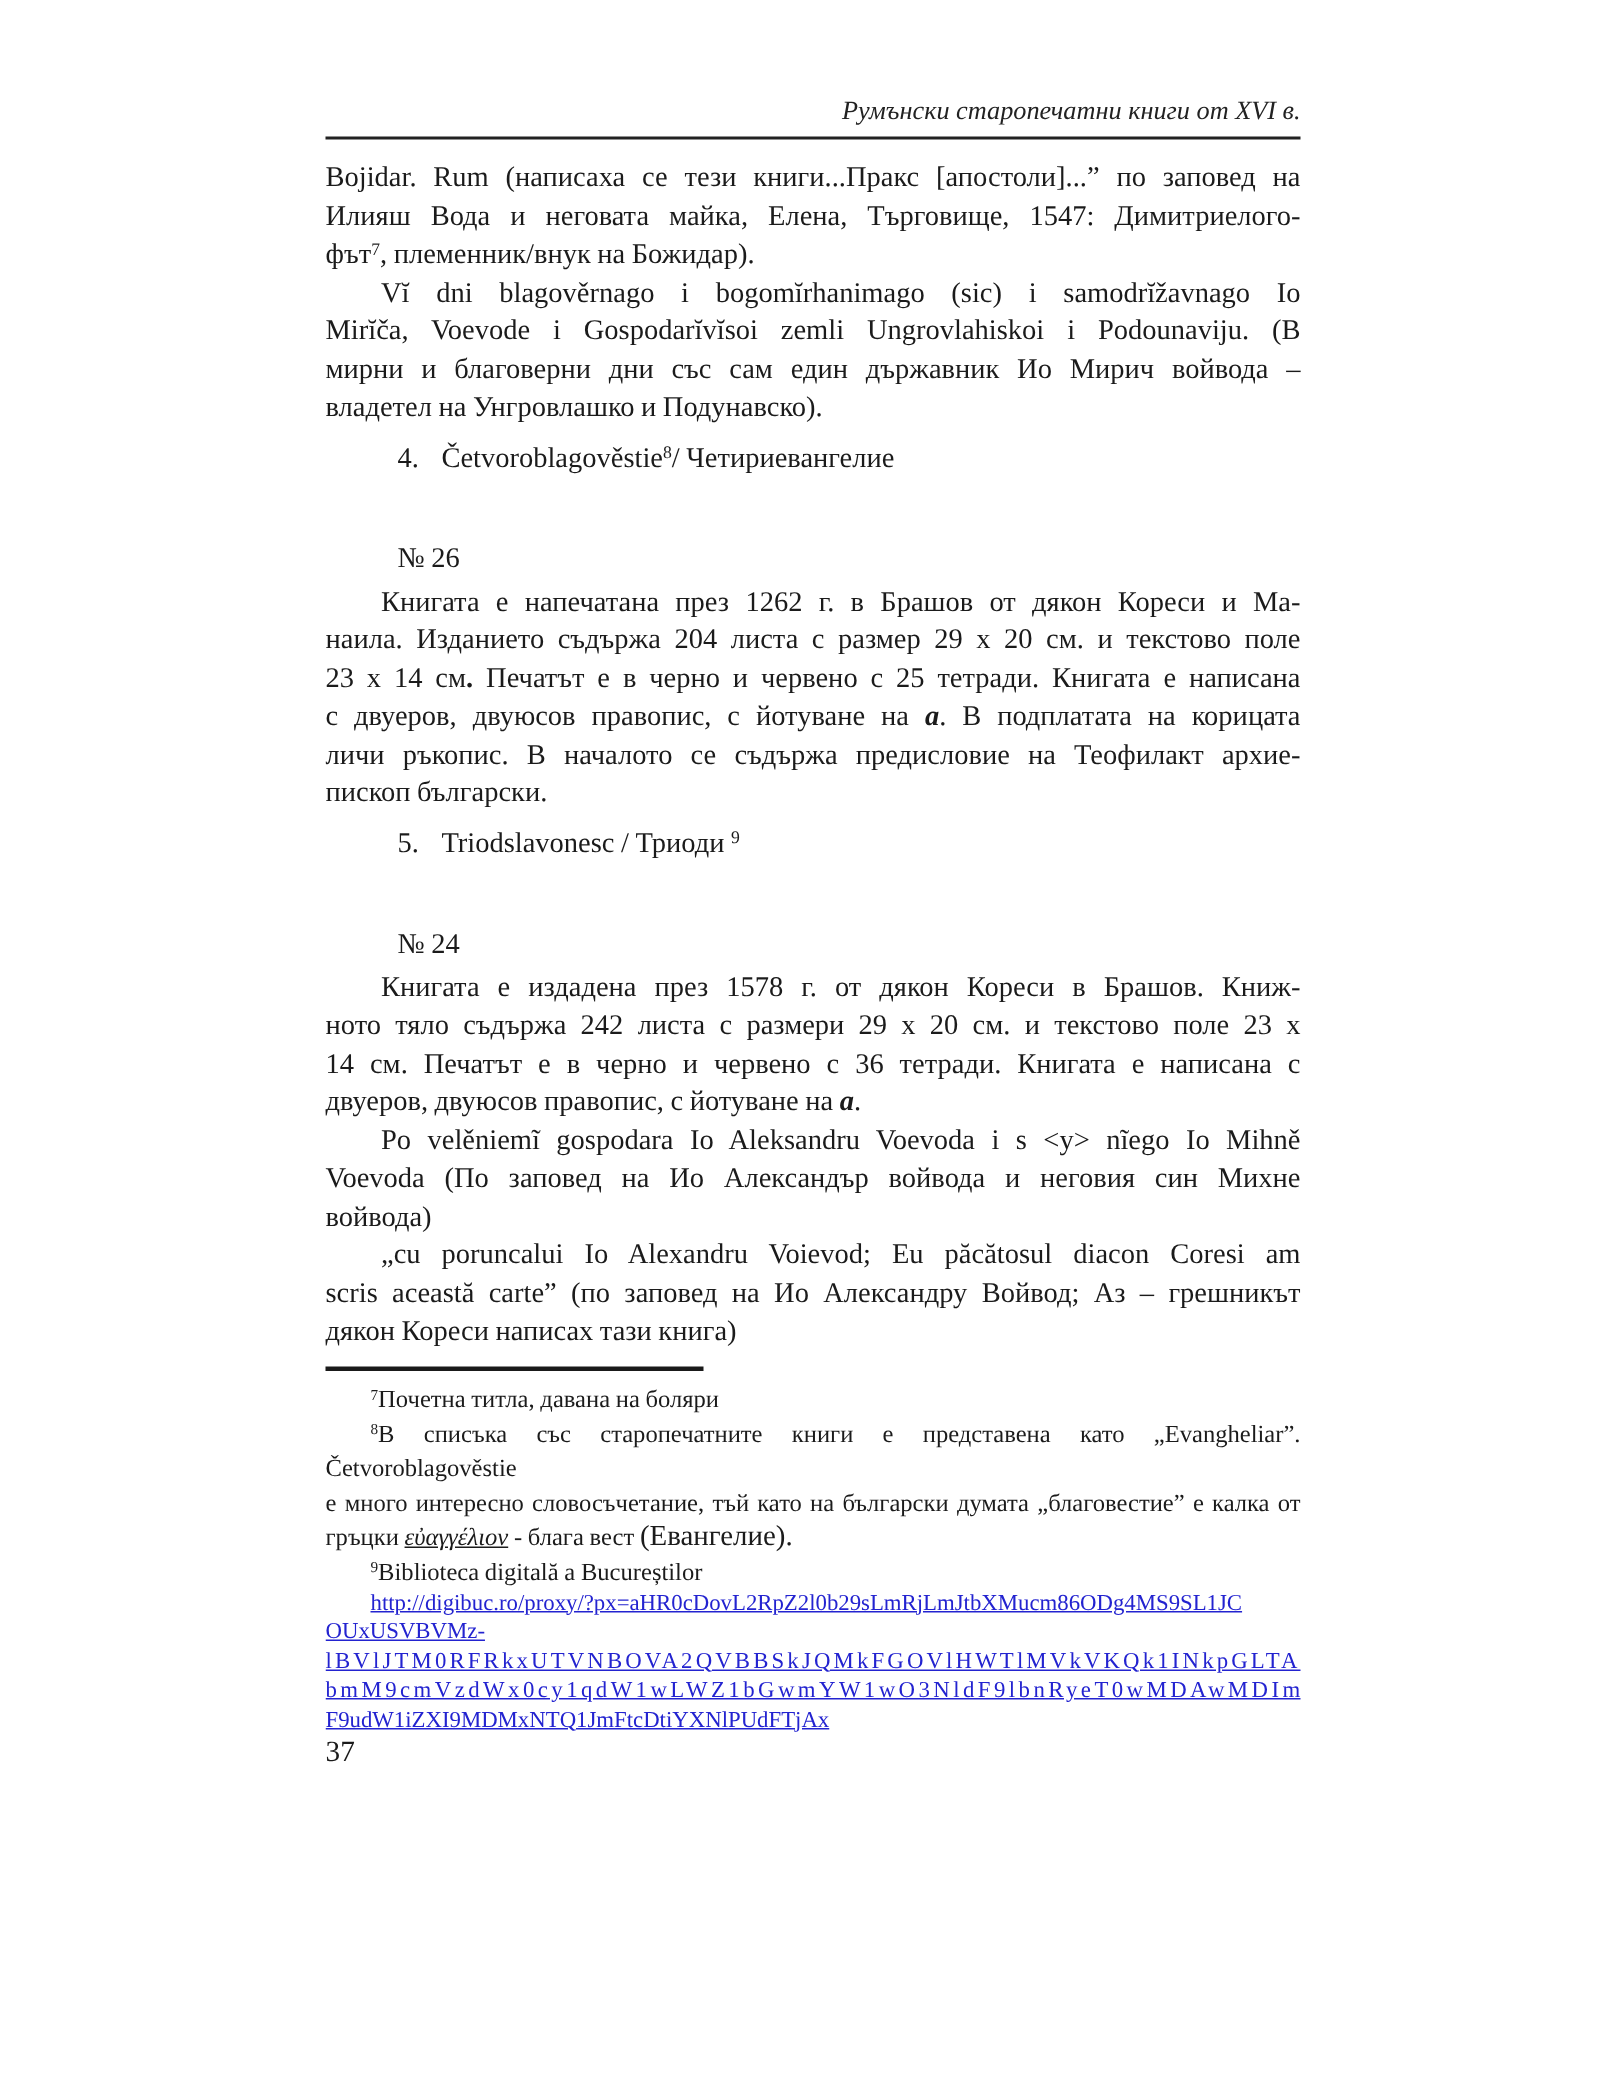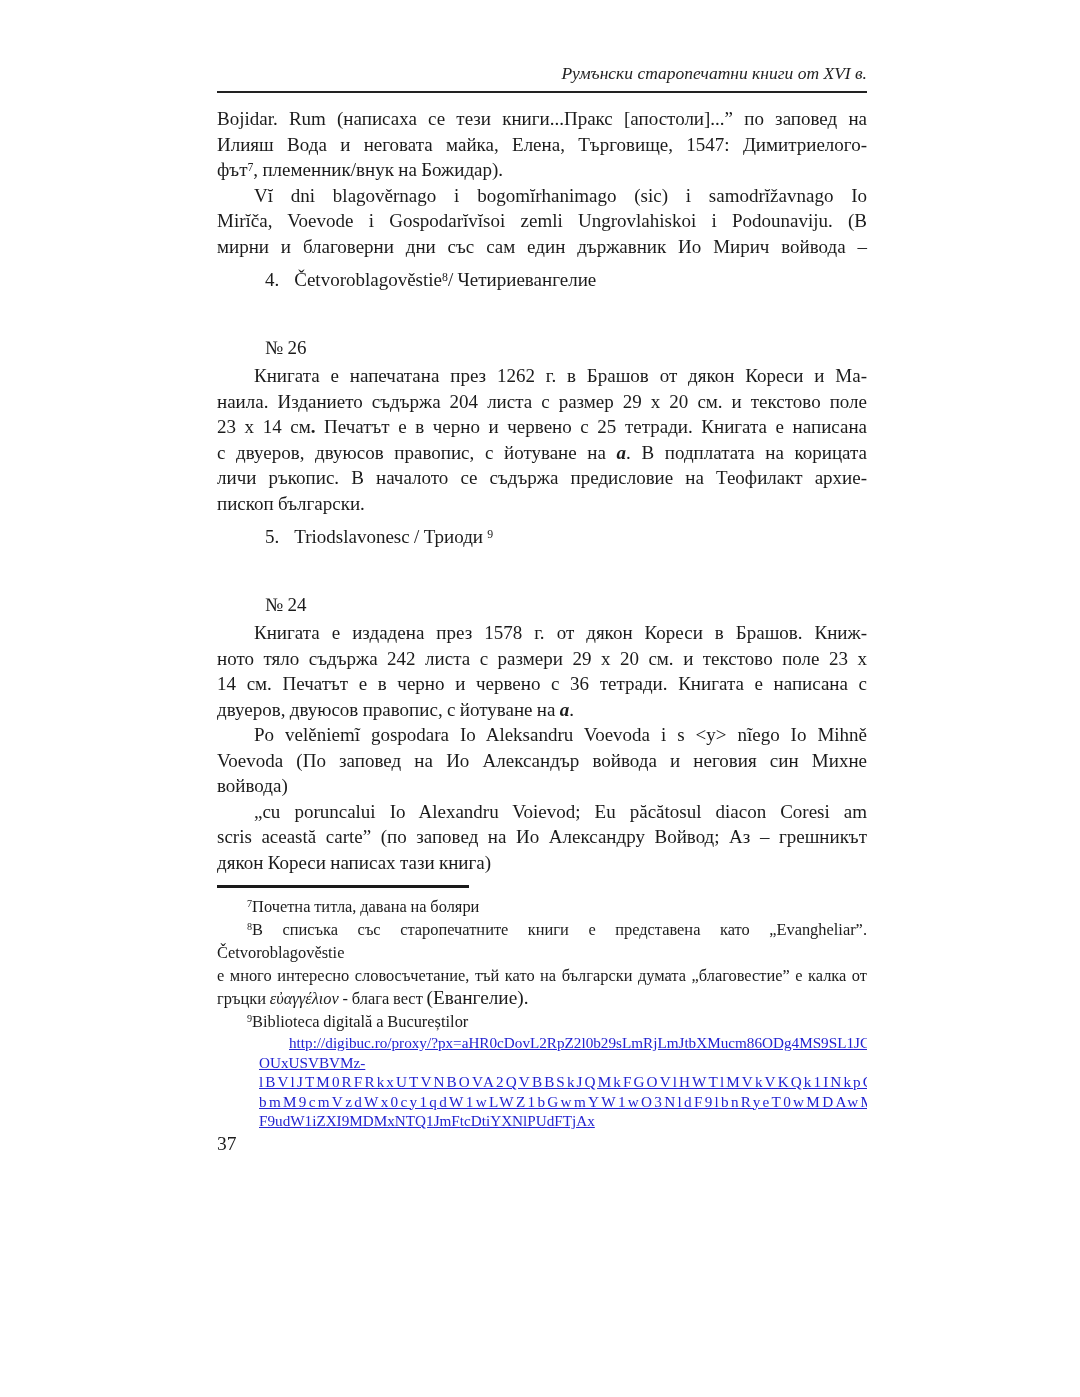--- a/index.html
+++ b/index.html
@@ -34,21 +34,21 @@
 
   .b-heading { margin:8px 0 5px; font-weight:normal; }
   .b-heading .ln { text-align-last:left; text-indent:48px; }
   .hnum { margin-right:15px; }
   .b-numline { margin:0 0 3px; }
   .b-numline .ln { text-align-last:left; text-indent:48px;margin-top:42px; }
 
   sup { font-size:62%; line-height:0; vertical-align:baseline; position:relative; top:-0.45em; }
   .b  { font-weight:bold; }
   .bi { font-weight:bold; font-style:italic; }
-  .i  { font-style:italic; }
+  .i  { font-style:italic;text-decoration:underline; }
   .big { font-size:19.3px; line-height:1; }
 
   .fn-rule {
     width:252px;
     border-top:3px solid #1a1a1a;
     margin-top:10px;
     margin-bottom:7px;
   }
   .footnotes {
     font-size:16.4px;
@@ -57,21 +57,20 @@
   }
   .footnotes .fl { text-indent:30px; }
 
   .link-block {
     display:block;
     color:var(--link,#2323d0);
     font-size:15.2px;
     line-height:19.5px;
     text-decoration:none;
     cursor:pointer;
-    margin-left:42px;
   }
   .link-block .ln {
     text-decoration:underline;
     text-align-last:left;
     white-space:nowrap;
     overflow:hidden;
   }
   .link-block .ind { text-indent:30px; }
   .link-block .ls1 { letter-spacing:2.1px; }
   .link-block .ls2 { letter-spacing:2.3px; }
@@ -96,20 +95,21 @@
     <div class="body-text">
         <div class="b-para">
           <div class="ln"><span>Bojidar. Rum (написаха се тези книги...Пракс [апостоли]...” по заповед на</span></div>
           <div class="ln"><span>Илияш Вода и неговата майка, Елена, Търговище, 1547: Димитриелого-</span></div>
           <div class="ln last"><span>фът</span><sup>7</sup><span>, племенник/внук на Божидар).</span></div>
         </div>
         <div class="b-para">
           <div class="ln fl"><span>Vĭ dni blagověrnago i bogomĭrhanimago (sic) i samodrĭžavnago Io</span></div>
           <div class="ln"><span>Mirĭča, Voevode i Gospodarĭvĭsoi zemli Ungrovlahiskoi i Podounaviju. (В</span></div>
           <div class="ln"><span>мирни и благоверни дни със сам един държавник Ио Мирич войвода –</span></div>
+          <div class="ln last"><span>владетел на Унгровлашко и Подунавско).</span></div>
         </div>
         <div class="b-heading">
           <div class="ln last"><span class="hnum">4.</span><span>Četvoroblagověstie</span><sup>8</sup><span>/ Четириевангелие</span></div>
         </div>
         <div class="b-numline">
           <div class="ln last"><span>№ 26</span></div>
         </div>
         <div class="b-para">
           <div class="ln fl"><span>Книгата е напечатана през 1262 г. в Брашов от дякон Кореси и Ма-</span></div>
           <div class="ln"><span>наила. Изданието съдържа 204 листа с размер 29 х 20 см. и текстово поле</span></div>

